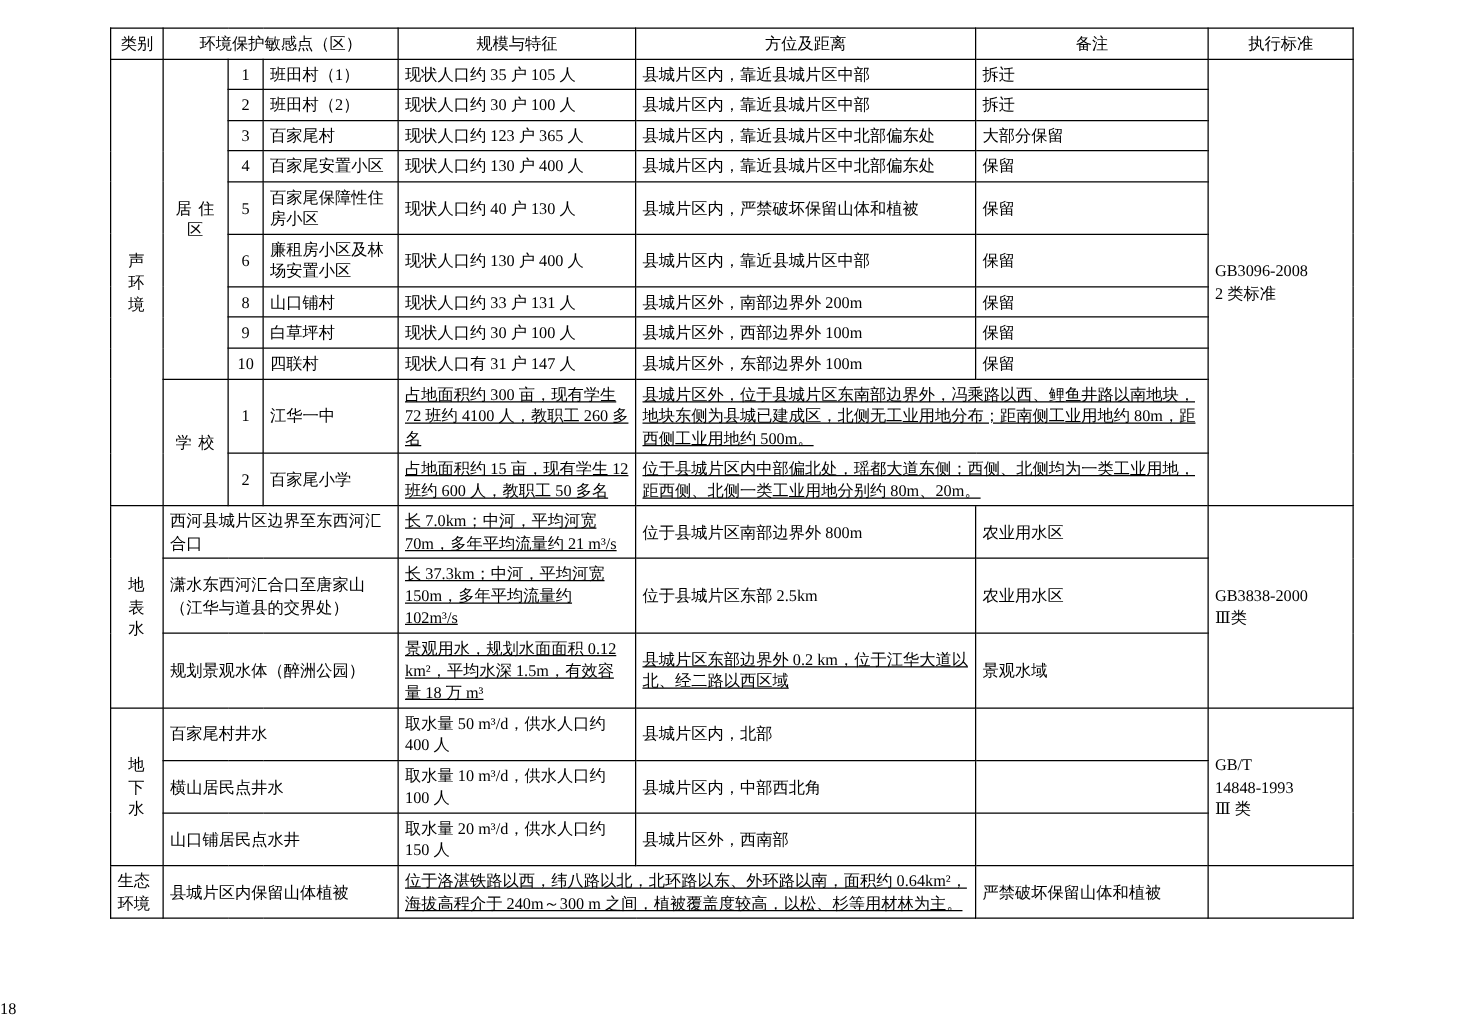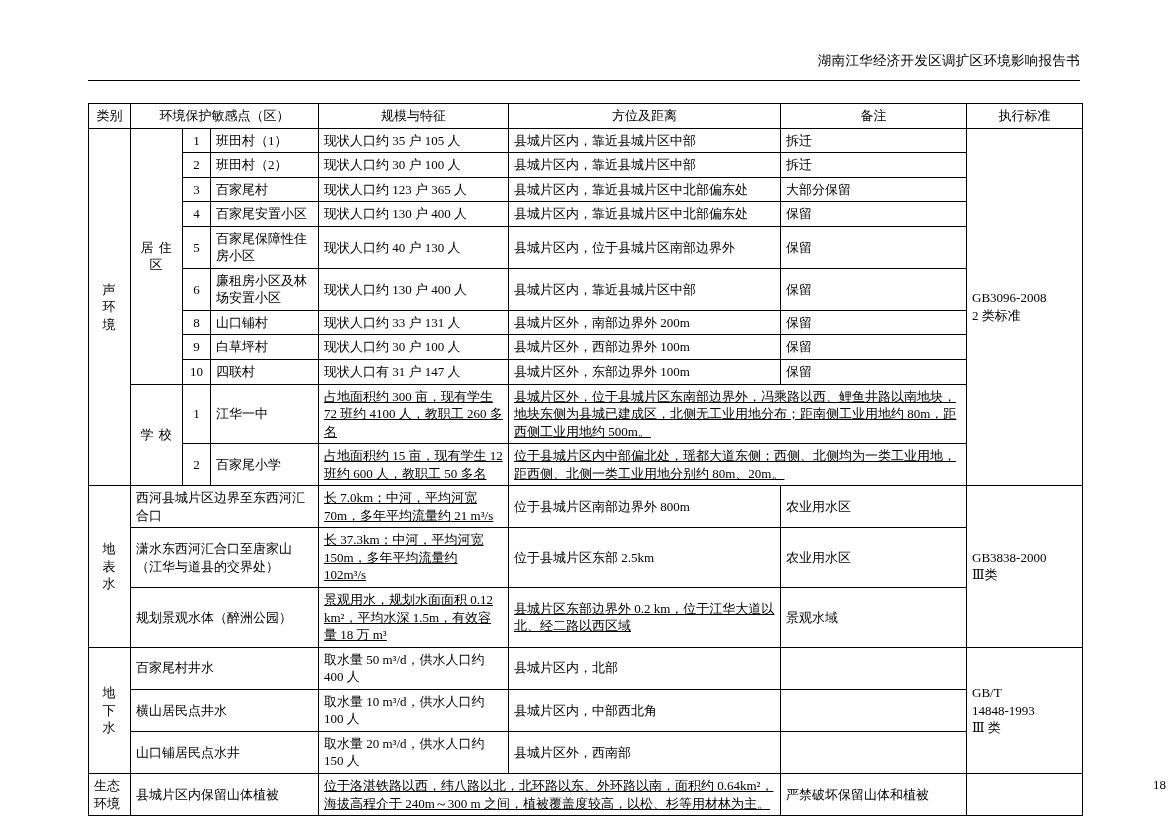--- a/index.html
+++ b/index.html
@@ -53,35 +53,31 @@
   .vert {
     text-align: center;
     letter-spacing: 1px;
   }
   .hdr td { text-align: center; font-size: 13.5px; padding: 5px 4px; }
   .pagenum {
     position: absolute;
     bottom: 34px;
     left: 0;
     width: 1166px;
-    text-align: right;
+    text-align: left;
     font-size: 13px;
   }
   .cellpad-left { padding-left: 6px; padding-right: 6px; }
   .tight { line-height: 1.3; text-decoration: underline; }
 </style>
 </head>
 <body>
 
 <div class="page">
 
-  <div class="header">
-    <div>湖南江华经济开发区调扩区环境影响报告书</div>
-    <div class="header-rule"></div>
-  </div>
 
   <table class="main">
     <colgroup>
       <col style="width:42px">
       <col style="width:52px">
       <col style="width:28px">
       <col style="width:108px">
       <col style="width:190px">
       <col style="width:272px">
       <col style="width:186px">
@@ -133,21 +129,21 @@
       <td class="c-center">百家尾安置小区</td>
       <td class="c-center">现状人口约 130 户 400 人</td>
       <td class="c-left cellpad-left">县城片区内，靠近县城片区中北部偏东处</td>
       <td class="c-left cellpad-left">保留</td>
     </tr>
 
     <tr>
       <td class="nowrapnum">5</td>
       <td class="c-center">百家尾保障性住房小区</td>
       <td class="c-center">现状人口约 40 户 130 人</td>
-      <td class="c-left cellpad-left">县城片区内，位于县城片区南部边界外</td>
+      <td class="c-left cellpad-left">县城片区内，严禁破坏保留山体和植被</td>
       <td class="c-left cellpad-left">保留</td>
     </tr>
 
     <tr>
       <td class="nowrapnum">6</td>
       <td class="c-center">廉租房小区及林场安置小区</td>
       <td class="c-center">现状人口约 130 户 400 人</td>
       <td class="c-left cellpad-left">县城片区内，靠近县城片区中部</td>
       <td class="c-left cellpad-left">保留</td>
     </tr>

